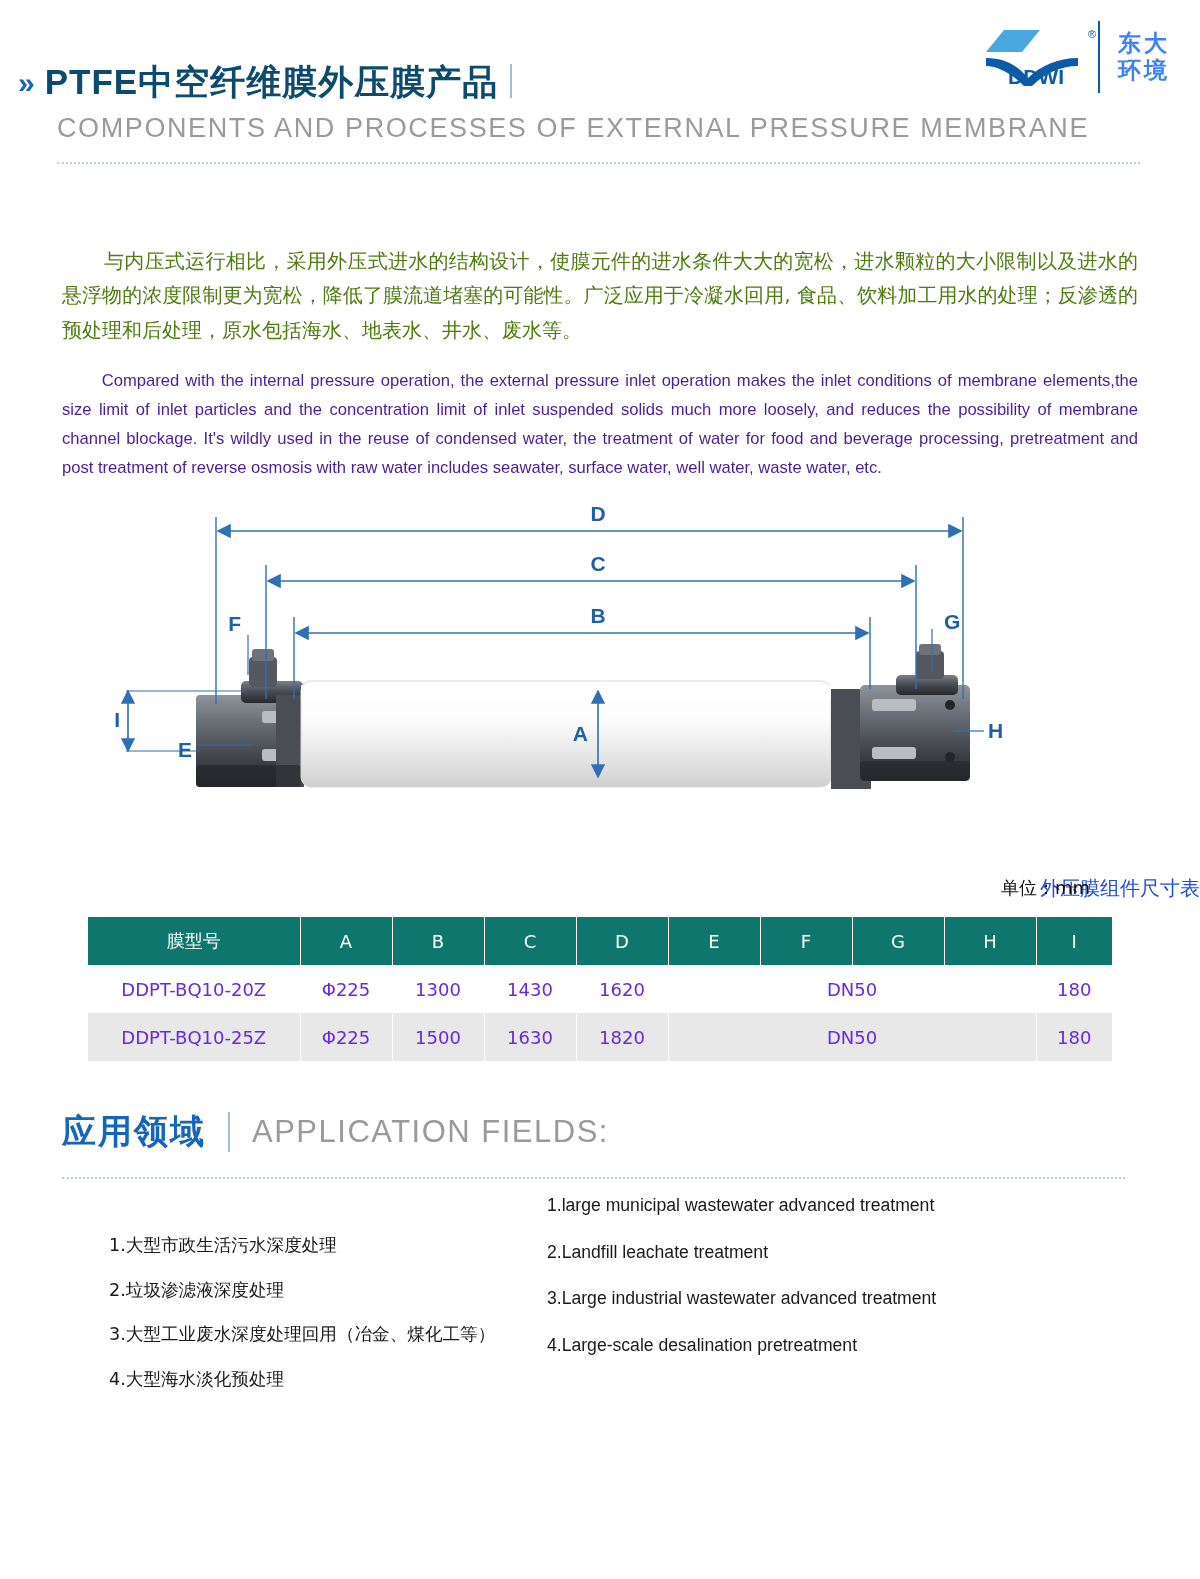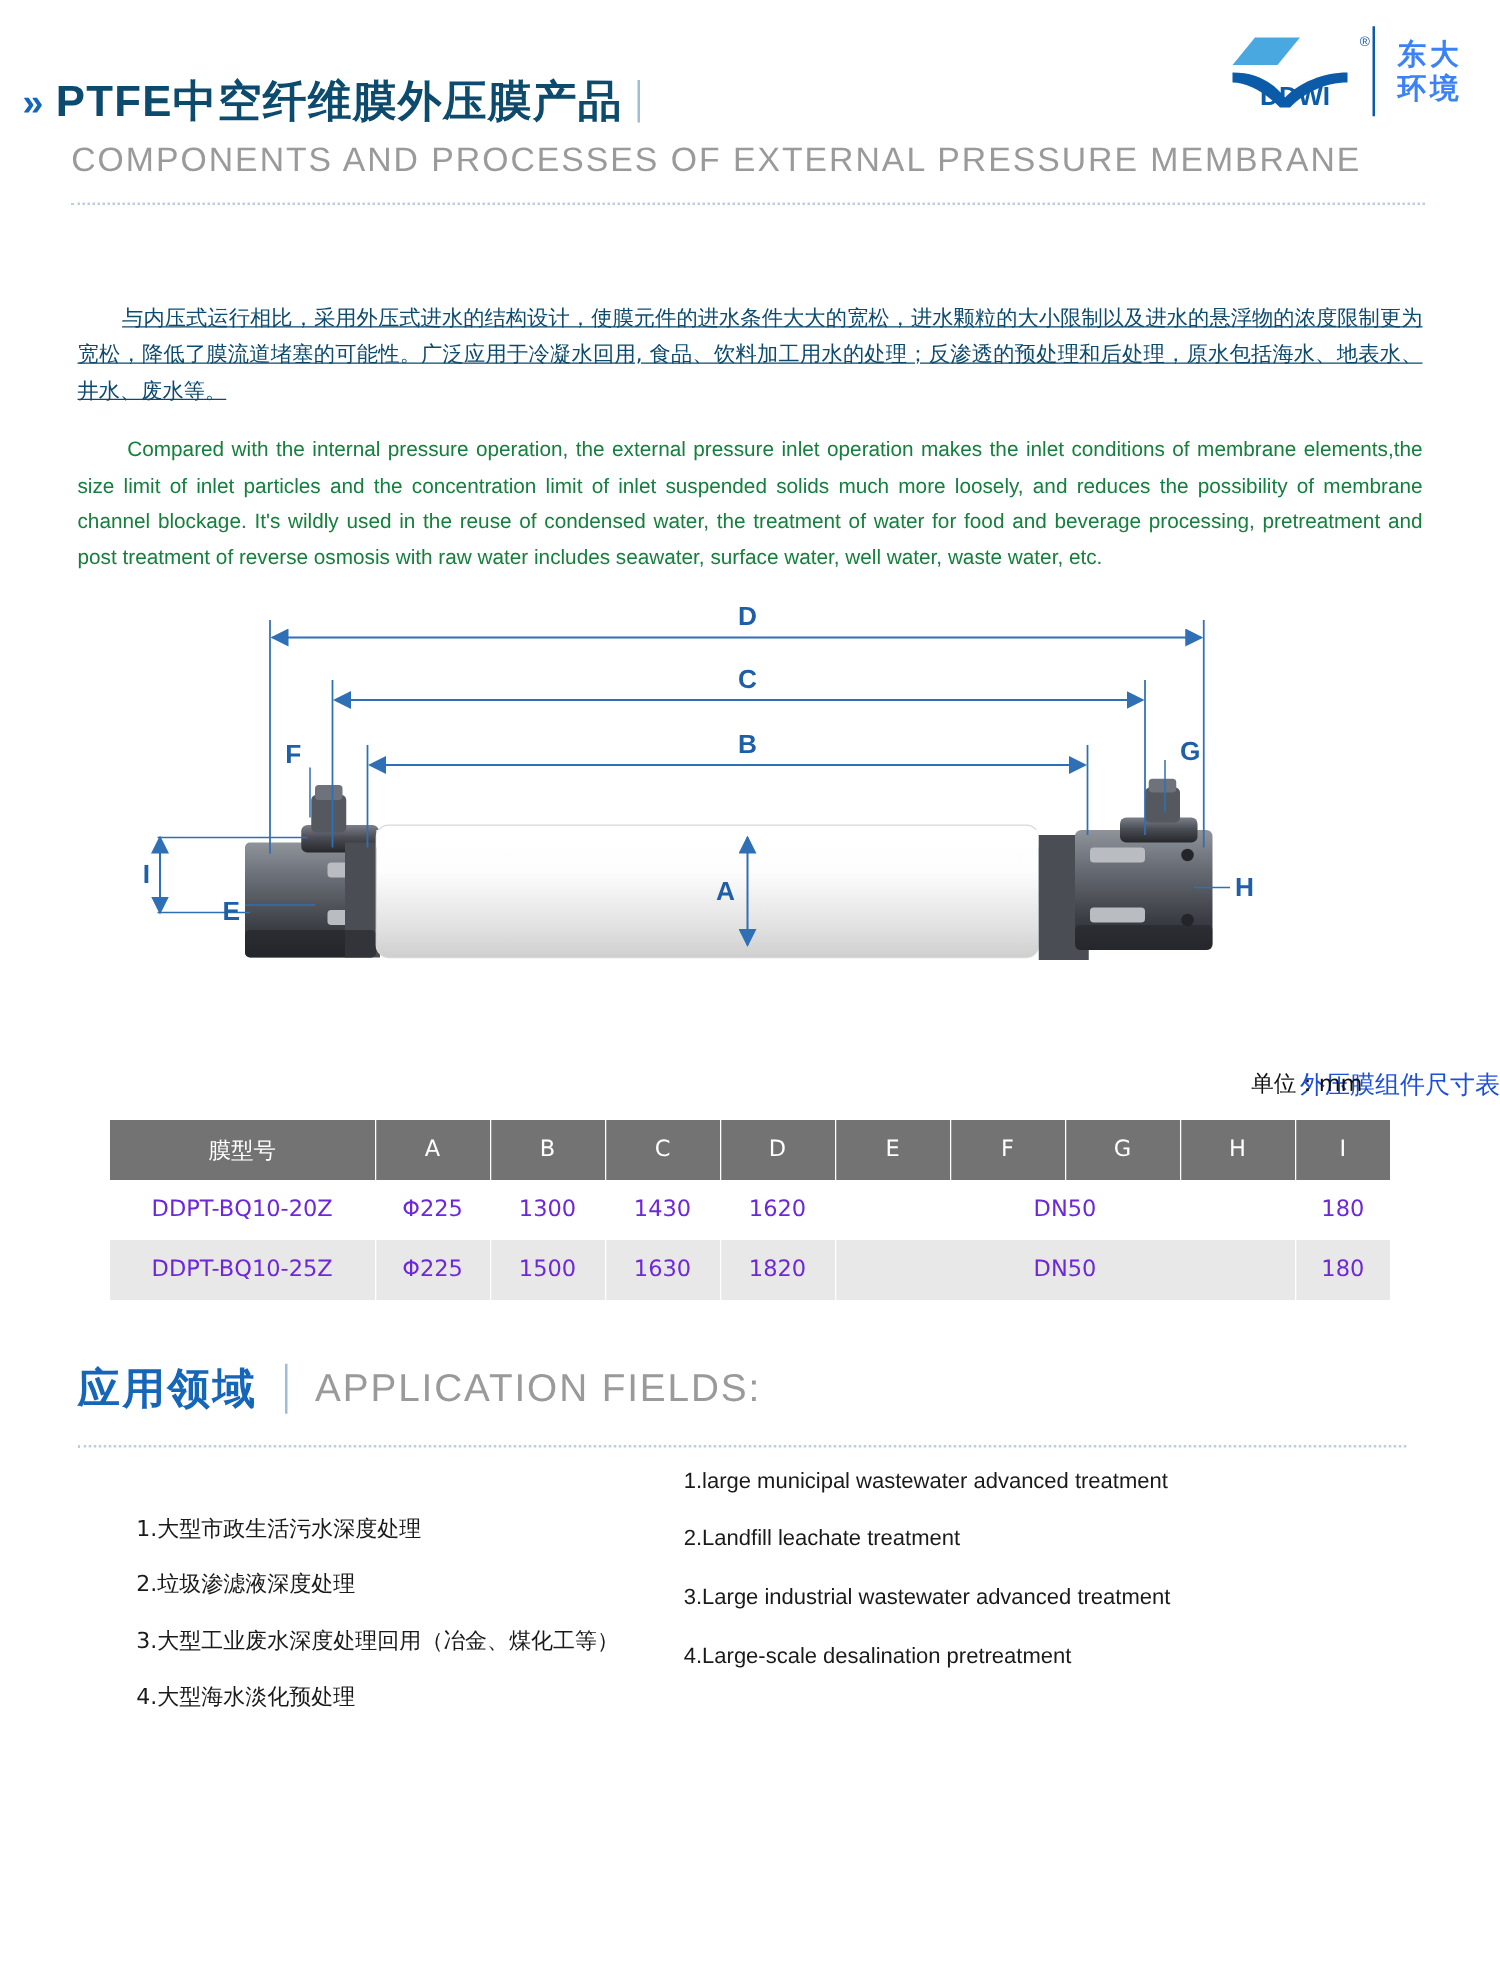--- a/index.html
+++ b/index.html
@@ -96,32 +96,31 @@
     border-top: 2px dotted #b9cfe3;
     height: 0;
   }
 
   
   .intro {
     padding: 14px 62px 0 62px;
   }
   .intro-cn {
     font-family: "DejaVu Sans", sans-serif;
-    font-size: 17px;
+    font-size: 20px;
     line-height: 1.72;
-    color: #0c4a6e;
+    color: #4d7c0f;
     text-align: justify;
     text-indent: 2.1em;
-    text-decoration: underline;
   }
   .intro-en {
     margin-top: 12px;
     font-size: 16.6px;
     line-height: 1.74;
-    color: #15803d;
+    color: #4c1d95;
     text-align: justify;
     text-indent: 2.4em;
   }
 
   
   .diagram {
     position: relative;
     width: 1200px;
     height: 370px;
     margin-top: 6px;
@@ -150,21 +149,21 @@
     font-size: 18px;
     color: #111;
   }
   table.dims {
     border-collapse: collapse;
     width: 1024px;
     margin: 8px auto 0 auto;
     table-layout: fixed;
   }
   table.dims th {
-    background: #737373;
+    background: #0f766e;
     color: #fff;
     font-family: "DejaVu Sans", sans-serif;
     font-size: 18px;
     font-weight: normal;
     height: 46px;
     border-right: 1px solid #ffffff;
   }
   table.dims th:last-child { border-right: none; }
   table.dims td {
     height: 46px;

